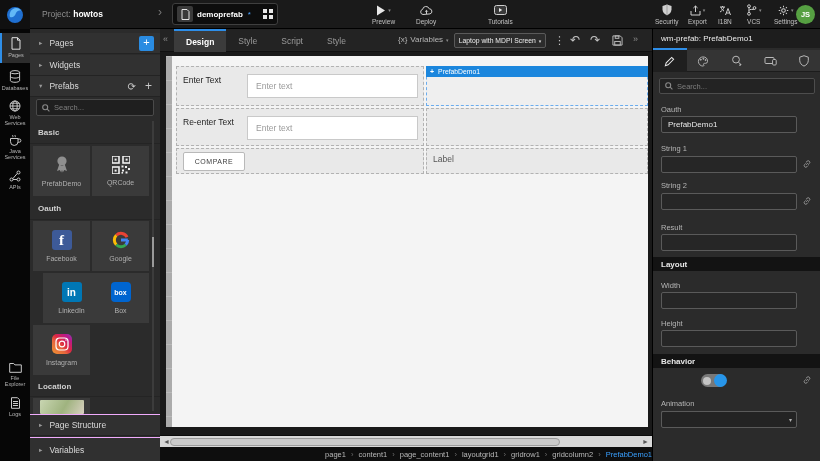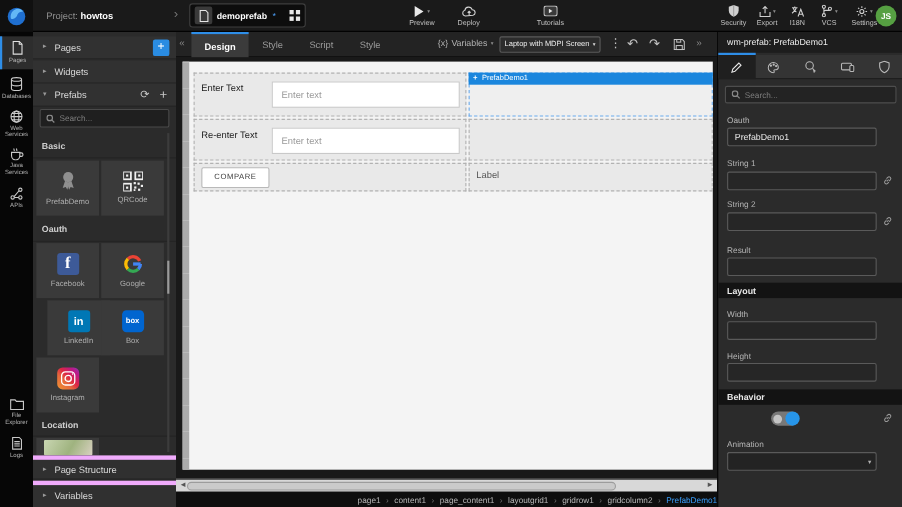--- a/index.html
+++ b/index.html
@@ -45,21 +45,21 @@
   .tile { position:absolute; width:57px; height:50px; background:#3a3a3a; display:flex; flex-direction:column; align-items:center; justify-content:center; gap:5px; }
   .tile .tlabel { font-size:7px; color:#b0b0b0; }
   .sq { border-radius:3px; display:flex; align-items:center; justify-content:center; }
   .fb { width:20px; height:20px; background:#3d5a98; color:#fff; font-weight:bold; font-size:15px; font-family:"Liberation Serif",serif; }
   .li { width:20px; height:20px; background:#0077b5; color:#fff; font-weight:bold; font-size:10px; }
   .bx { width:20px; height:20px; background:#0065d0; color:#fff; font-weight:bold; font-size:7px; border-radius:4px; }
   .ig { width:20px; height:20px; border-radius:5px; background:linear-gradient(45deg,#f09433,#e6683c 35%,#dc2743 55%,#bc1888 80%,#8a3ab9); }
   .maptile { width:44px; height:14px; background:linear-gradient(120deg,#c9d6b2,#9fb37f 55%,#d9d1c1); border-radius:1px; }
   .lp-scroll { position:absolute; left:122px; top:92px; width:2px; height:290px; background:#3c3c3c; }
   .lp-thumb { position:absolute; left:0; top:116px; width:2px; height:30px; background:#9a9a9a; }
-  .bot-row { background:#303030; border-top:4px solid #f0abfc; }
+  .bot-row { background:#303030; border-top:1px solid #f0abfc; }
 
   
   .canvasbar { position:absolute; left:160px; top:29px; width:492px; height:23px; background:#232323; border-bottom:1px solid #101010; z-index:5; }
   .collapse-l { position:absolute; left:3px; top:5px; color:#8a8a8a; font-size:9px; }
   .tabs { position:absolute; left:14px; top:0; height:23px; display:flex; }
   .tab { height:23px; padding:0 12px; display:flex; align-items:center; font-size:8.5px; color:#9a9a9a; }
   .tab.active { background:#3b3b3b; color:#fff; font-weight:bold; border-top:2px solid #2e8ee8; }
   .varbox { position:absolute; left:238px; top:6px; display:flex; align-items:center; gap:3px; color:#b5b5b5; font-size:8px; }
   .devicebox { position:absolute; left:294px; top:4px; width:92px; height:15px; background:#2c2c2c; border:1px solid #5a5a5a; border-radius:2px; display:flex; align-items:center; justify-content:center; gap:3px; color:#eee; font-size:6.8px; }
   .tool-ic { position:absolute; top:4px; color:#c4c4c4; font-size:11px; line-height:14px; }

